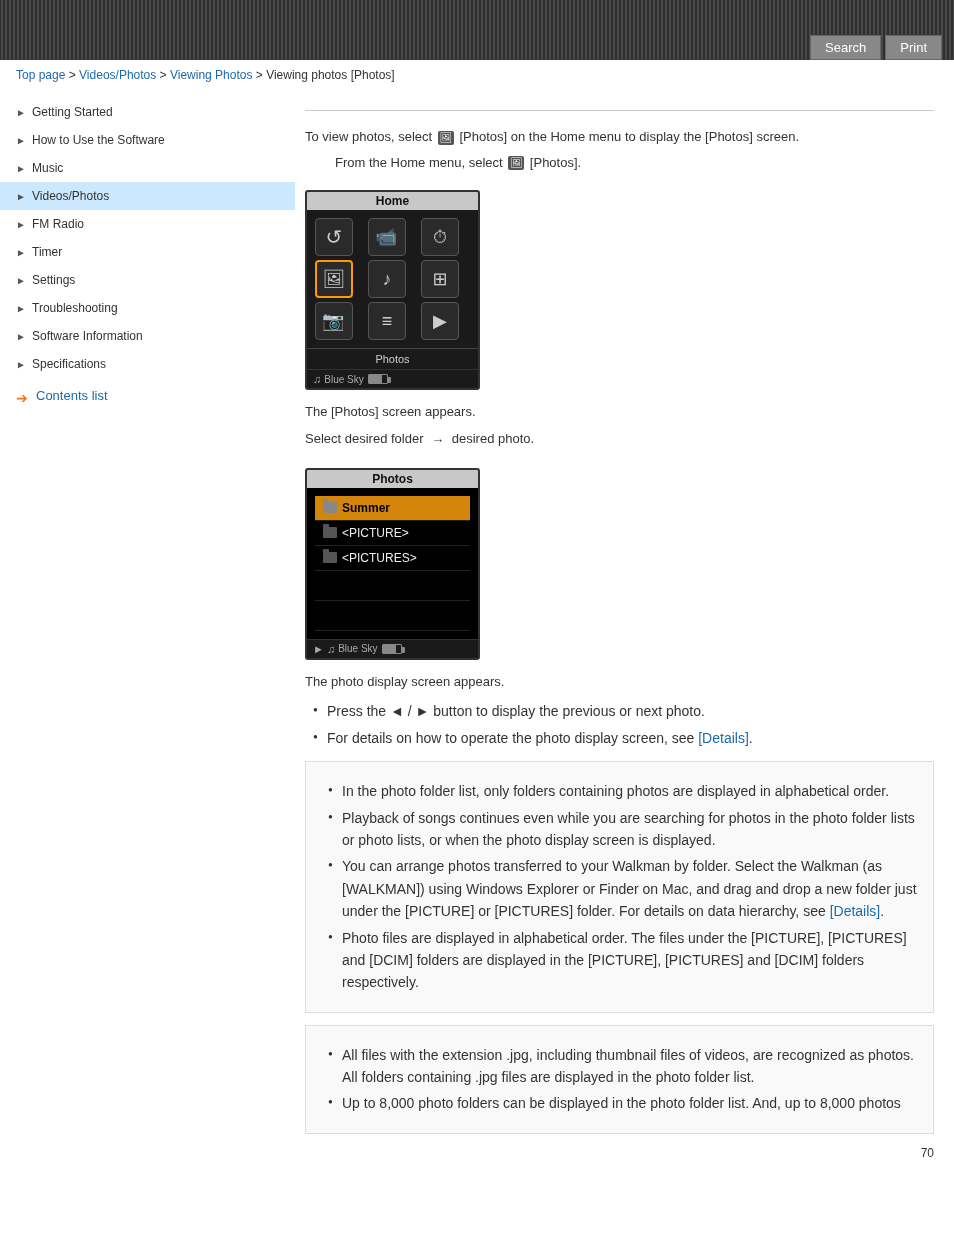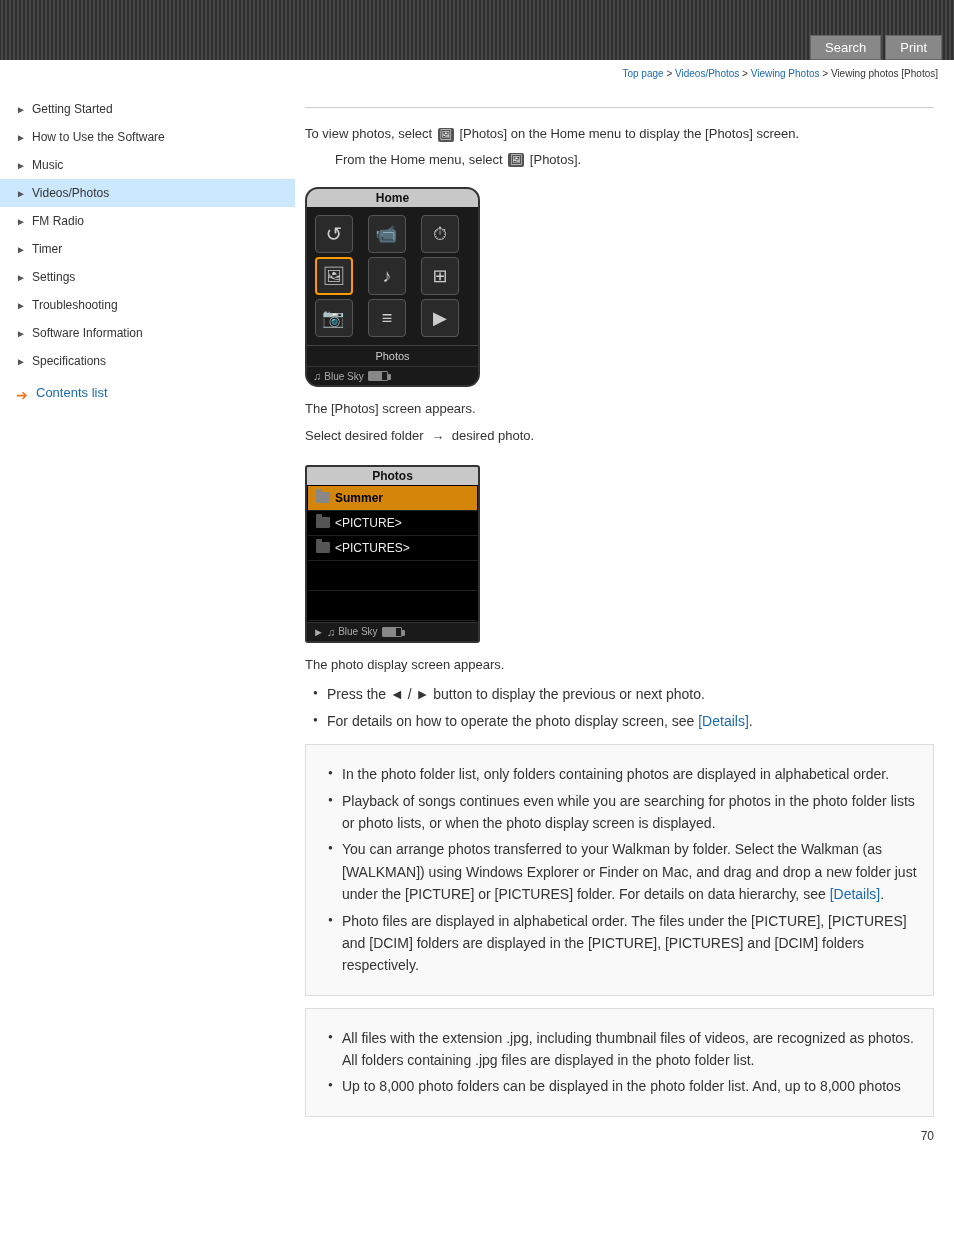--- a/index.html
+++ b/index.html
@@ -19,23 +19,22 @@
       color: #fff;
       border: 1px solid #666;
       padding: 4px 14px;
       font-size: 13px;
       cursor: pointer;
       margin-left: 4px;
     }
 
     
     .breadcrumb {
-      text-align: right;
       padding: 8px 16px;
-      font-size: 10px;
+      font-size: 12px;
       color: #1a6ab1;
     }
     .breadcrumb a { color: #1a6ab1; text-decoration: none; }
     .breadcrumb span { color: #333; }
 
     
     .layout {
       display: flex;
       align-items: flex-start;
     }
@@ -111,21 +110,21 @@
     .device-img {
       margin: 12px 0;
       display: inline-block;
     }
 
     
     .device-screen {
       border: 2px solid #333;
       background: #1a1a1a;
       width: 175px;
-      border-radius: 13px;
+      border-radius: 3px;
       overflow: hidden;
       font-size: 11px;
     }
     .device-title-bar {
       background: #c8c8c8;
       color: #111;
       text-align: center;
       padding: 2px 6px;
       font-size: 12px;
       font-weight: bold;
@@ -202,21 +201,21 @@
     .photos-title-bar {
       background: #c8c8c8;
       color: #111;
       text-align: center;
       padding: 2px 6px;
       font-size: 12px;
       font-weight: bold;
     }
     .photos-list {
       background: #000;
-      padding: 1px;
+      padding: 8px;
     }
     .photos-list-item {
       display: flex;
       align-items: center;
       padding: 5px 8px;
       font-size: 12px;
       color: #eee;
       border-bottom: 1px solid #222;
     }
     .photos-list-item.selected {

